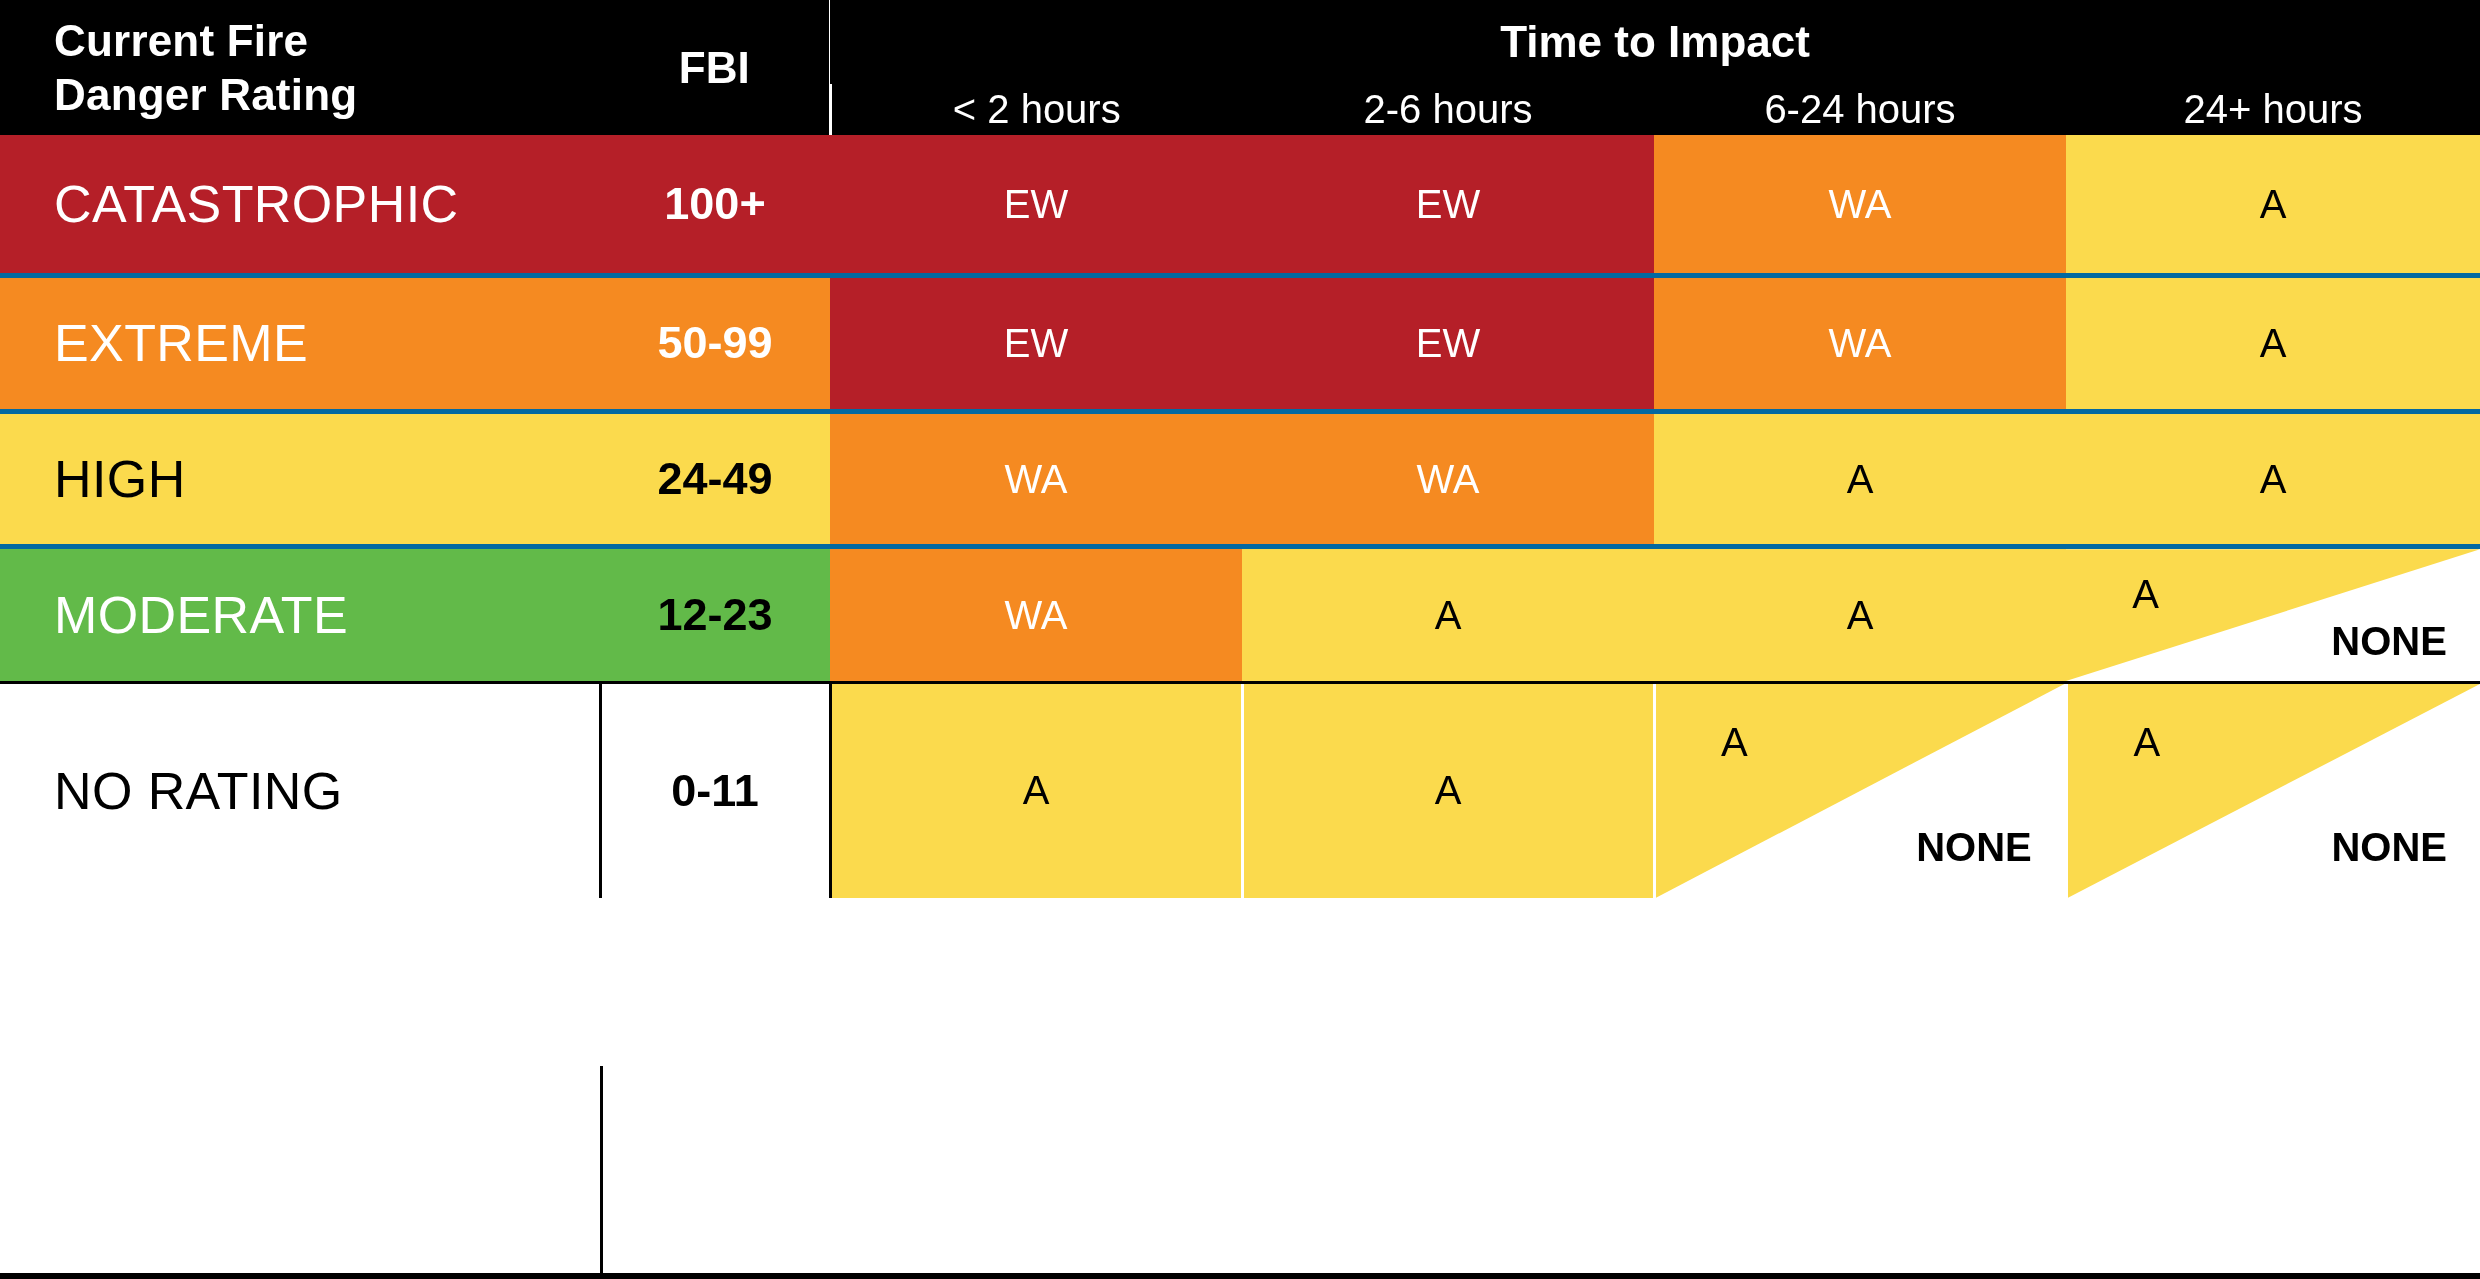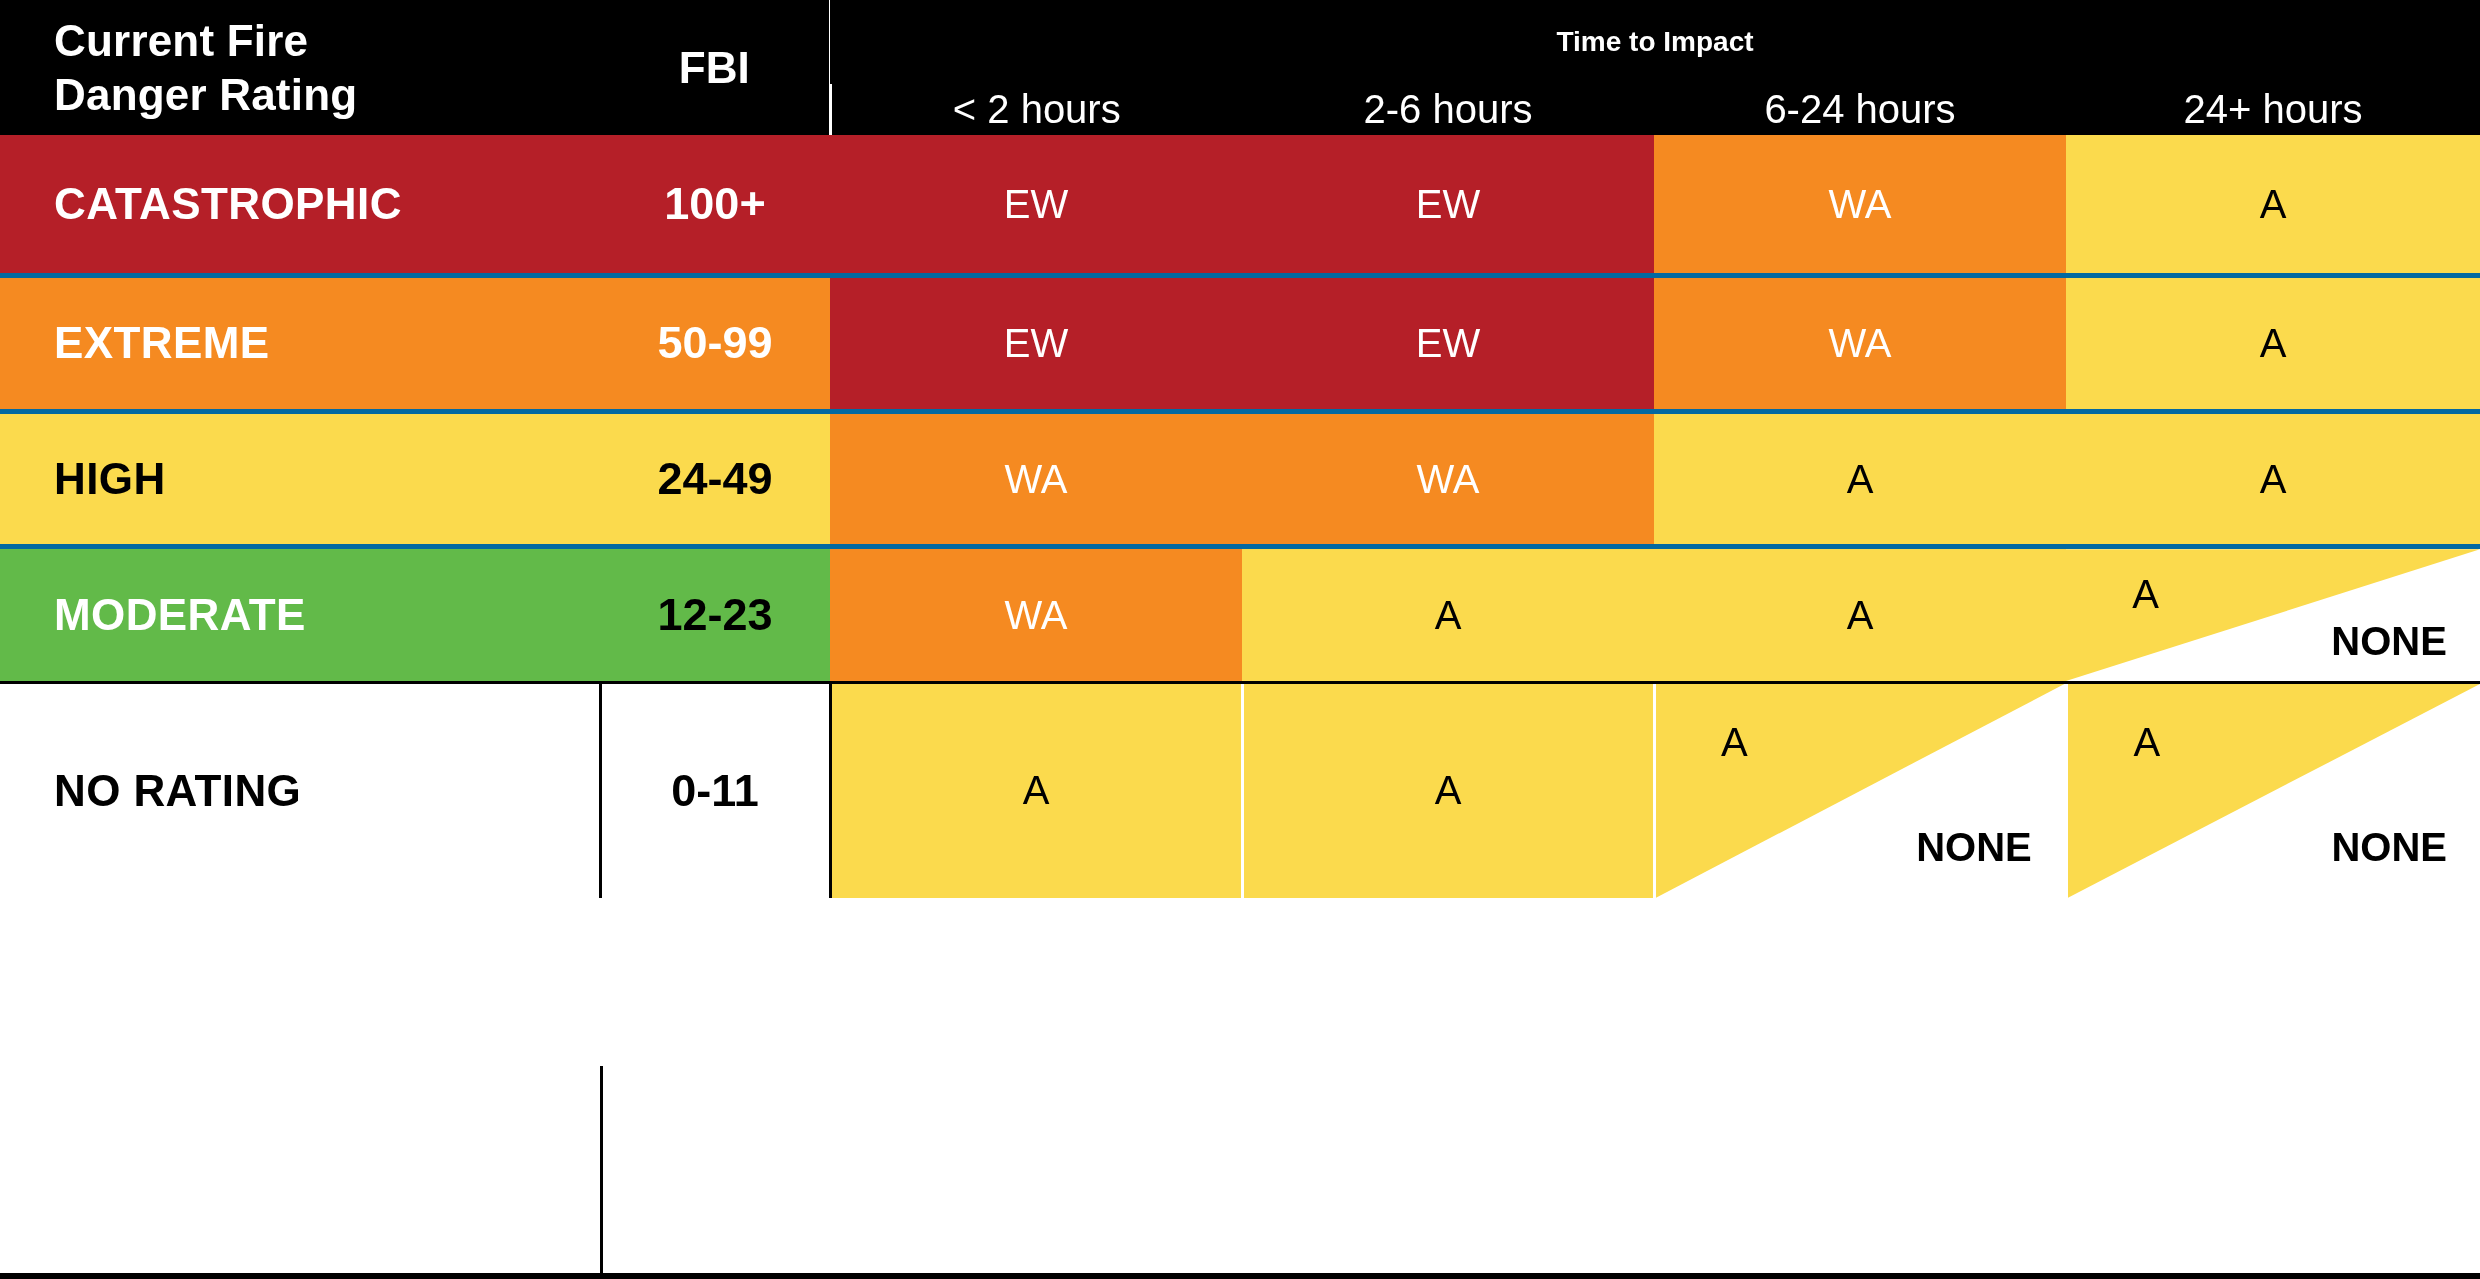--- a/index.html
+++ b/index.html
@@ -55,40 +55,40 @@
     line-height: 1.22;
     letter-spacing: .2px;
   }
   .hdr-fbi {
     font-size: 44px;
     font-weight: bold;
     text-align: center;
     border-left: 3px solid #ffffff;
   }
   .hdr-tti-group {
-    font-size: 28px;
+    font-size: 44px;
     font-weight: bold;
     text-align: center;
     border-left: 3px solid #ffffff;
     border-bottom: 3px solid #ffffff;
     height: 84px;
   }
   .hdr-tti-col {
     font-size: 40px;
     font-weight: normal;
     text-align: center;
     border-left: 3px solid #ffffff;
     height: 51px;
   }
   .hdr-tti-col.first { border-left: 3px solid #ffffff; }
 
   
   .rating-cell {
-    font-size: 44px;
-    font-weight: bold;
+    font-size: 52px;
+    font-weight: normal;
     text-align: left;
     padding-left: 54px !important;
     letter-spacing: .4px;
   }
   .fbi-cell {
     font-size: 45px;
     font-weight: bold;
     text-align: center;
     border-left: 3px solid #ffffff;
   }

